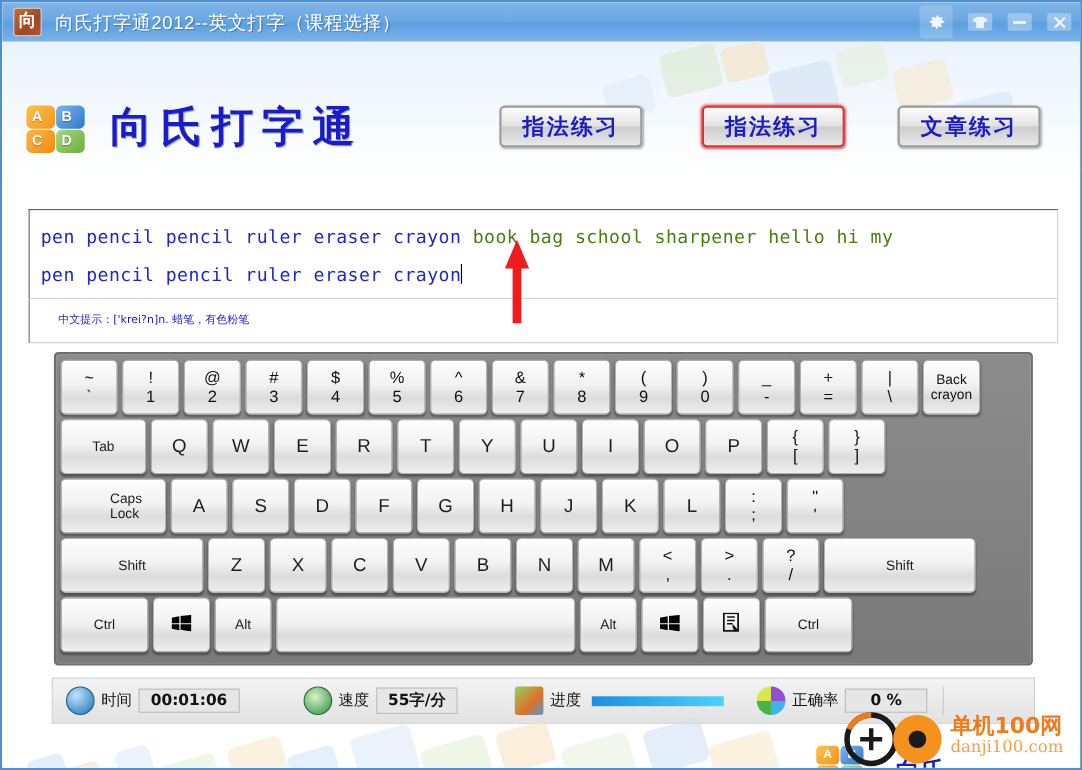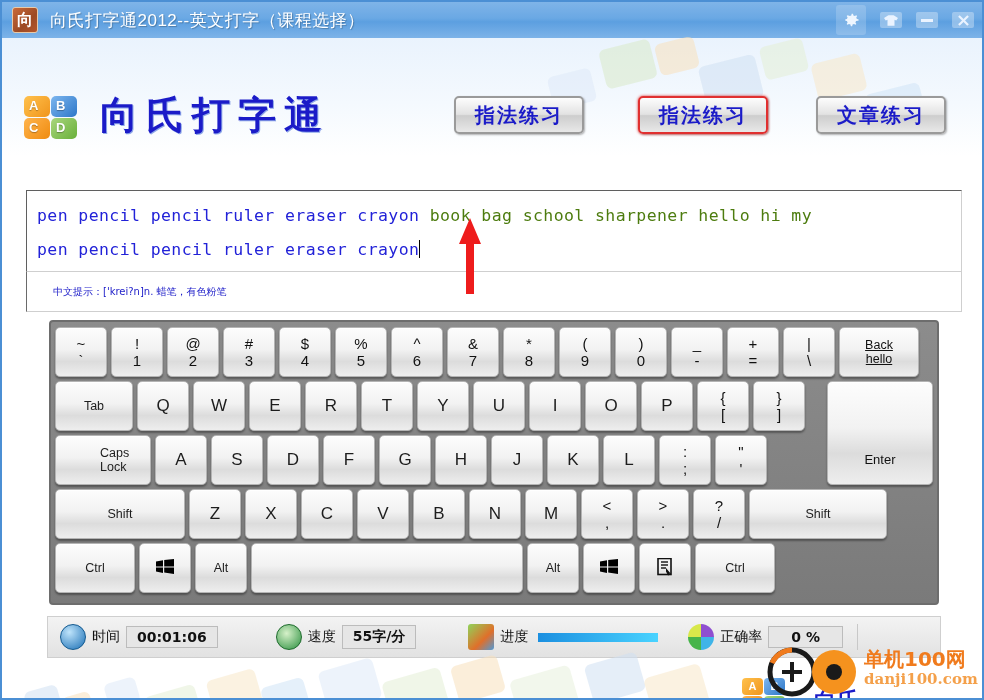--- a/index.html
+++ b/index.html
@@ -116,21 +116,21 @@
   .divider{ width:1px; height:26px; background:#c8c8c8; margin-left:14px;}
 
   
   .footlogo{ position:absolute; left:740px; top:640px; width:46px; height:36px;}
   .footbrand{ position:absolute; left:812px; top:648px; font-size:22px; font-weight:bold;
     color:#1b1bc8; letter-spacing:2px; font-family:"DejaVu Sans",sans-serif;}
   .wm{ position:absolute; right:6px; bottom:4px; width:220px; height:58px; }
   .wm-t1{ position:absolute; left:108px; top:8px; font-size:20px; color:#f07b1d; font-weight:bold;
     font-family:"DejaVu Sans",sans-serif;}
   .wm-t2{ position:absolute; left:108px; top:32px; font-size:15px; color:#f4a04a;
-    font-family:"DejaVu Serif",serif;font-weight:bold;}
+    font-family:"DejaVu Serif",serif;}
 </style>
 </head>
 <body>
 
 <div class="app">
 
   <div class="titlebar">
     <div class="tb-icon">向</div>
     <div class="tb-title">向氏打字通2012--英文打字（课程选择）</div>
     <div class="tb-right">
@@ -265,29 +265,26 @@
             <span class="bot">-</span>
           </div>
           <div class="key" style="width: 52px;">
             <span class="top">+</span>
             <span class="bot">=</span>
           </div>
           <div class="key" style="width: 52px;">
             <span class="top">|</span>
             <span class="bot">\</span>
           </div>
-          <div class="key" style="width: 80px; text-decoration: underline;">
+          <div class="key" style="width: 52px;">
             <span class="two">Back</span>
-            <span class="two">hello</span>
+            <span class="two">crayon</span>
           </div>
         </div>
       <div class="krow">
-        <div class="key tall" style="width:106px;position:absolute;right:0;top:0;justify-content:center;">
-          <span class="word" style="font-size:13px;margin-top:52px;">Enter</span>
-        </div>
       <div class="key word" style="width: 78px;">
             <span style="font-size: 12.5px;">Tab</span>
           </div>
           <div class="key word" style="width: 52px;">
             <span style="font-size: 17px;">Q</span>
           </div>
           <div class="key word" style="width: 52px;">
             <span style="font-size: 17px;">W</span>
           </div>
           <div class="key word" style="width: 52px;">

